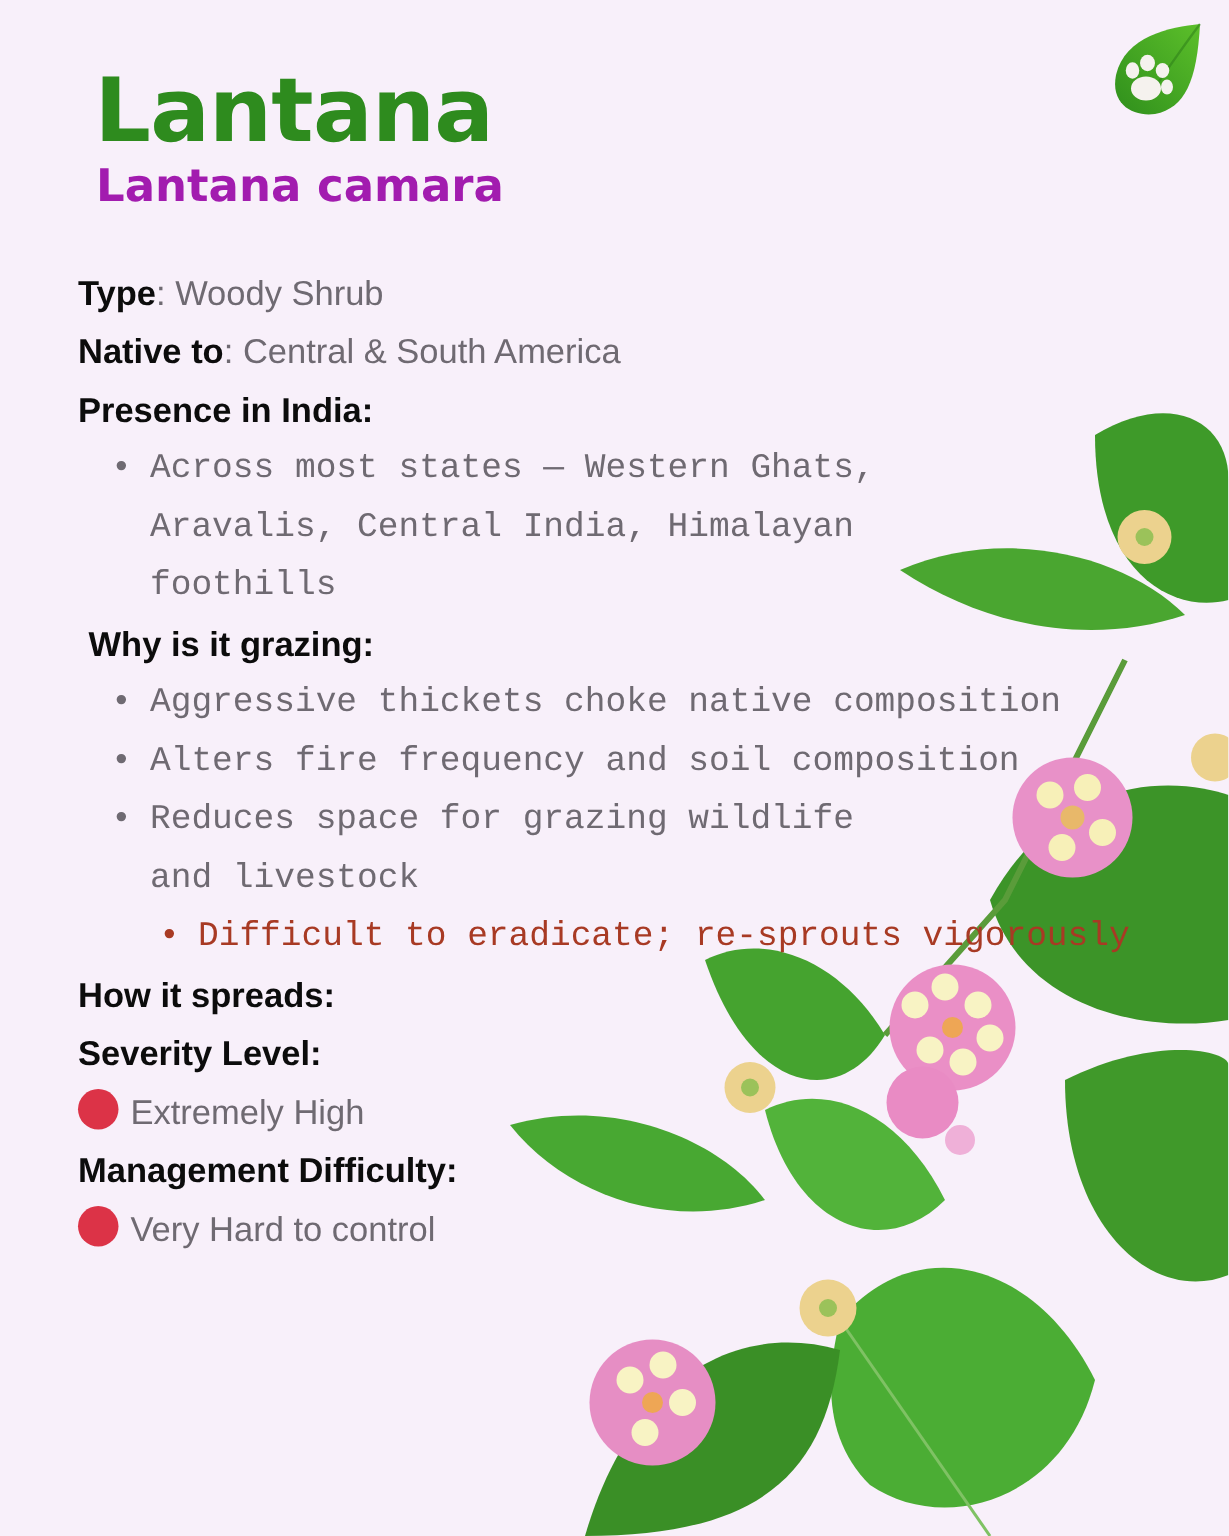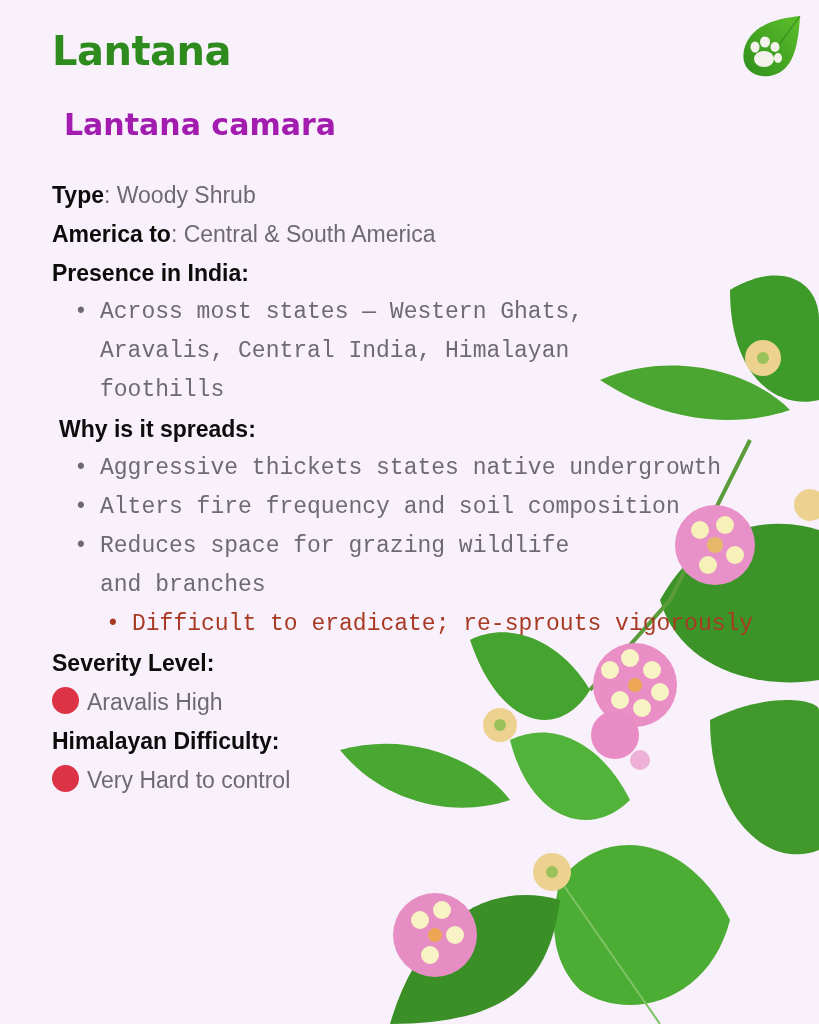--- a/index.html
+++ b/index.html
@@ -1,17 +1,17 @@
 <!DOCTYPE html>
 <html><head>
 <meta charset="utf-8">
 <style>
   html, body { margin:0; padding:0; }
   body { width:819px; height:1024px; background:#f8f0fa; position:relative; overflow:hidden; font-family:"Liberation Sans", sans-serif; }
-  .title { position:absolute; left:52px; top:28px; font-family:"DejaVu Sans", sans-serif; font-weight:bold; font-size:40px; color:#2e8b1e; letter-spacing:-0.5px; margin:0; }
+  .title { position:absolute; left:52px; top:28px; font-family:"DejaVu Sans", sans-serif; font-weight:bold; font-size:59px; color:#2e8b1e; letter-spacing:-0.5px; margin:11px; }
   .subtitle { position:absolute; left:52px; top:95px; font-family:"DejaVu Sans", sans-serif; font-weight:bold; font-size:30px; color:#a21caf; margin:12px; }
   .logo { position:absolute; left:740px; top:14px; width:62px; height:66px; }
   .content { position:absolute; left:52px; top:176px; width:640px; font-size:23px; line-height:39px; color:#6f6a72; z-index:2; }
   .row { white-space:nowrap; }
   .lbl { color:#0c0c0c; font-weight:bold; }
   ul { margin:0; padding:0 0 0 48px; list-style:none;font-family:Liberation Mono, monospace; }
   li { position:relative; }
   li::before { content:"\2022"; position:absolute; left:-26px; color:#6f6a72; }
   li.red { color:#a83a24;margin-left:32px; }
   li.red::before { color:#a83a24; }
@@ -89,29 +89,30 @@
     <circle cx="170" cy="465" r="6" fill="#9bc25a"></circle>
   <circle cx="222" cy="612" r="19" fill="#ecd28e"></circle>
     <circle cx="222" cy="612" r="6" fill="#9bc25a"></circle>
   <circle cx="433" cy="98" r="18" fill="#ecd28e"></circle>
     <circle cx="433" cy="98" r="6" fill="#9bc25a"></circle>
   <circle cx="480" cy="245" r="16" fill="#ecd28e"></circle>
 </svg>
 
 <div class="content">
   <div class="row"><span class="lbl">Type</span><span>: Woody Shrub</span></div>
-  <div class="row"><span class="lbl">America to</span><span>: Central &amp; South America</span></div>
+  <div class="row"><span class="lbl">Native to</span><span>: Central &amp; South America</span></div>
   <div class="row lbl">Presence in India:</div>
   <ul>
     <li>Across most states — Western Ghats, Aravalis, Central India, Himalayan foothills</li>
   </ul>
-  <div class="row lbl why">Why is it spreads:</div>
+  <div class="row lbl why">Why is it grazing:</div>
   <ul>
-    <li class="row">Aggressive thickets states native undergrowth</li>
+    <li class="row">Aggressive thickets choke native composition</li>
     <li class="row">Alters fire frequency and soil composition</li>
-    <li style="width:500px">Reduces space for grazing wildlife and branches</li>
+    <li style="width:500px">Reduces space for grazing wildlife and livestock</li>
     <li class="row red">Difficult to eradicate; re-sprouts vigorously</li>
   </ul>
+  <div class="row lbl">How it spreads:</div>
   <div class="row lbl">Severity Level:</div>
-  <div class="row"><span class="dot"></span><span>Aravalis High</span></div>
-  <div class="row lbl">Himalayan Difficulty:</div>
+  <div class="row"><span class="dot"></span><span>Extremely High</span></div>
+  <div class="row lbl">Management Difficulty:</div>
   <div class="row"><span class="dot"></span><span>Very Hard to control</span></div>
 </div>
 
 </body></html>

